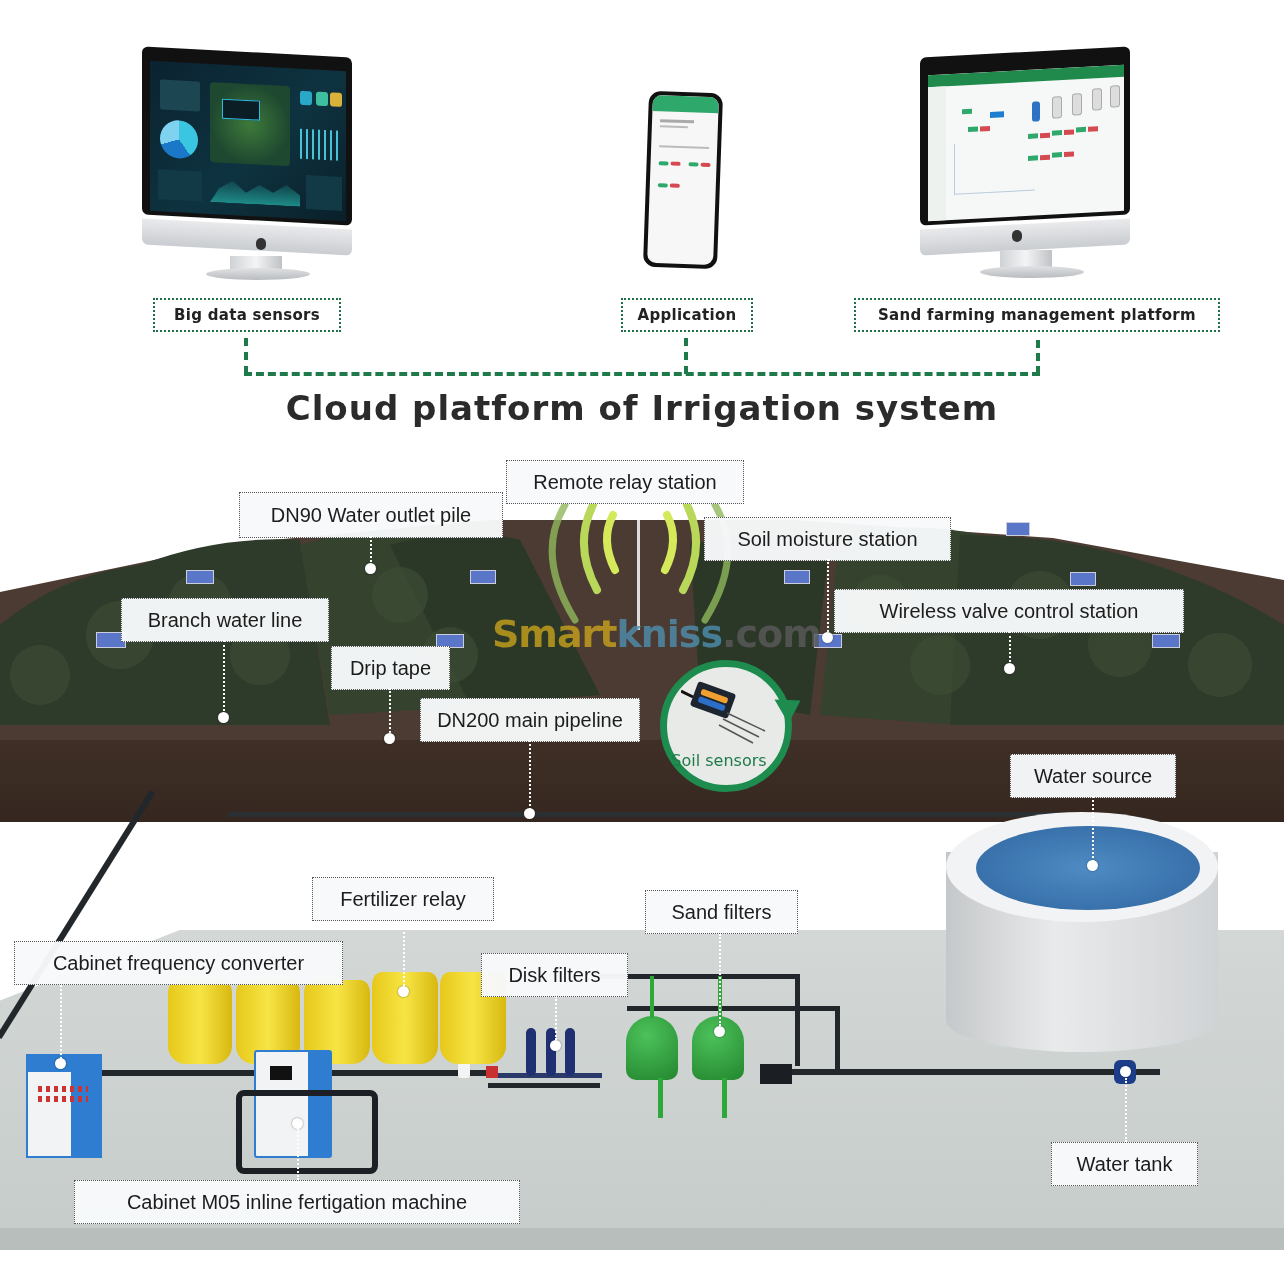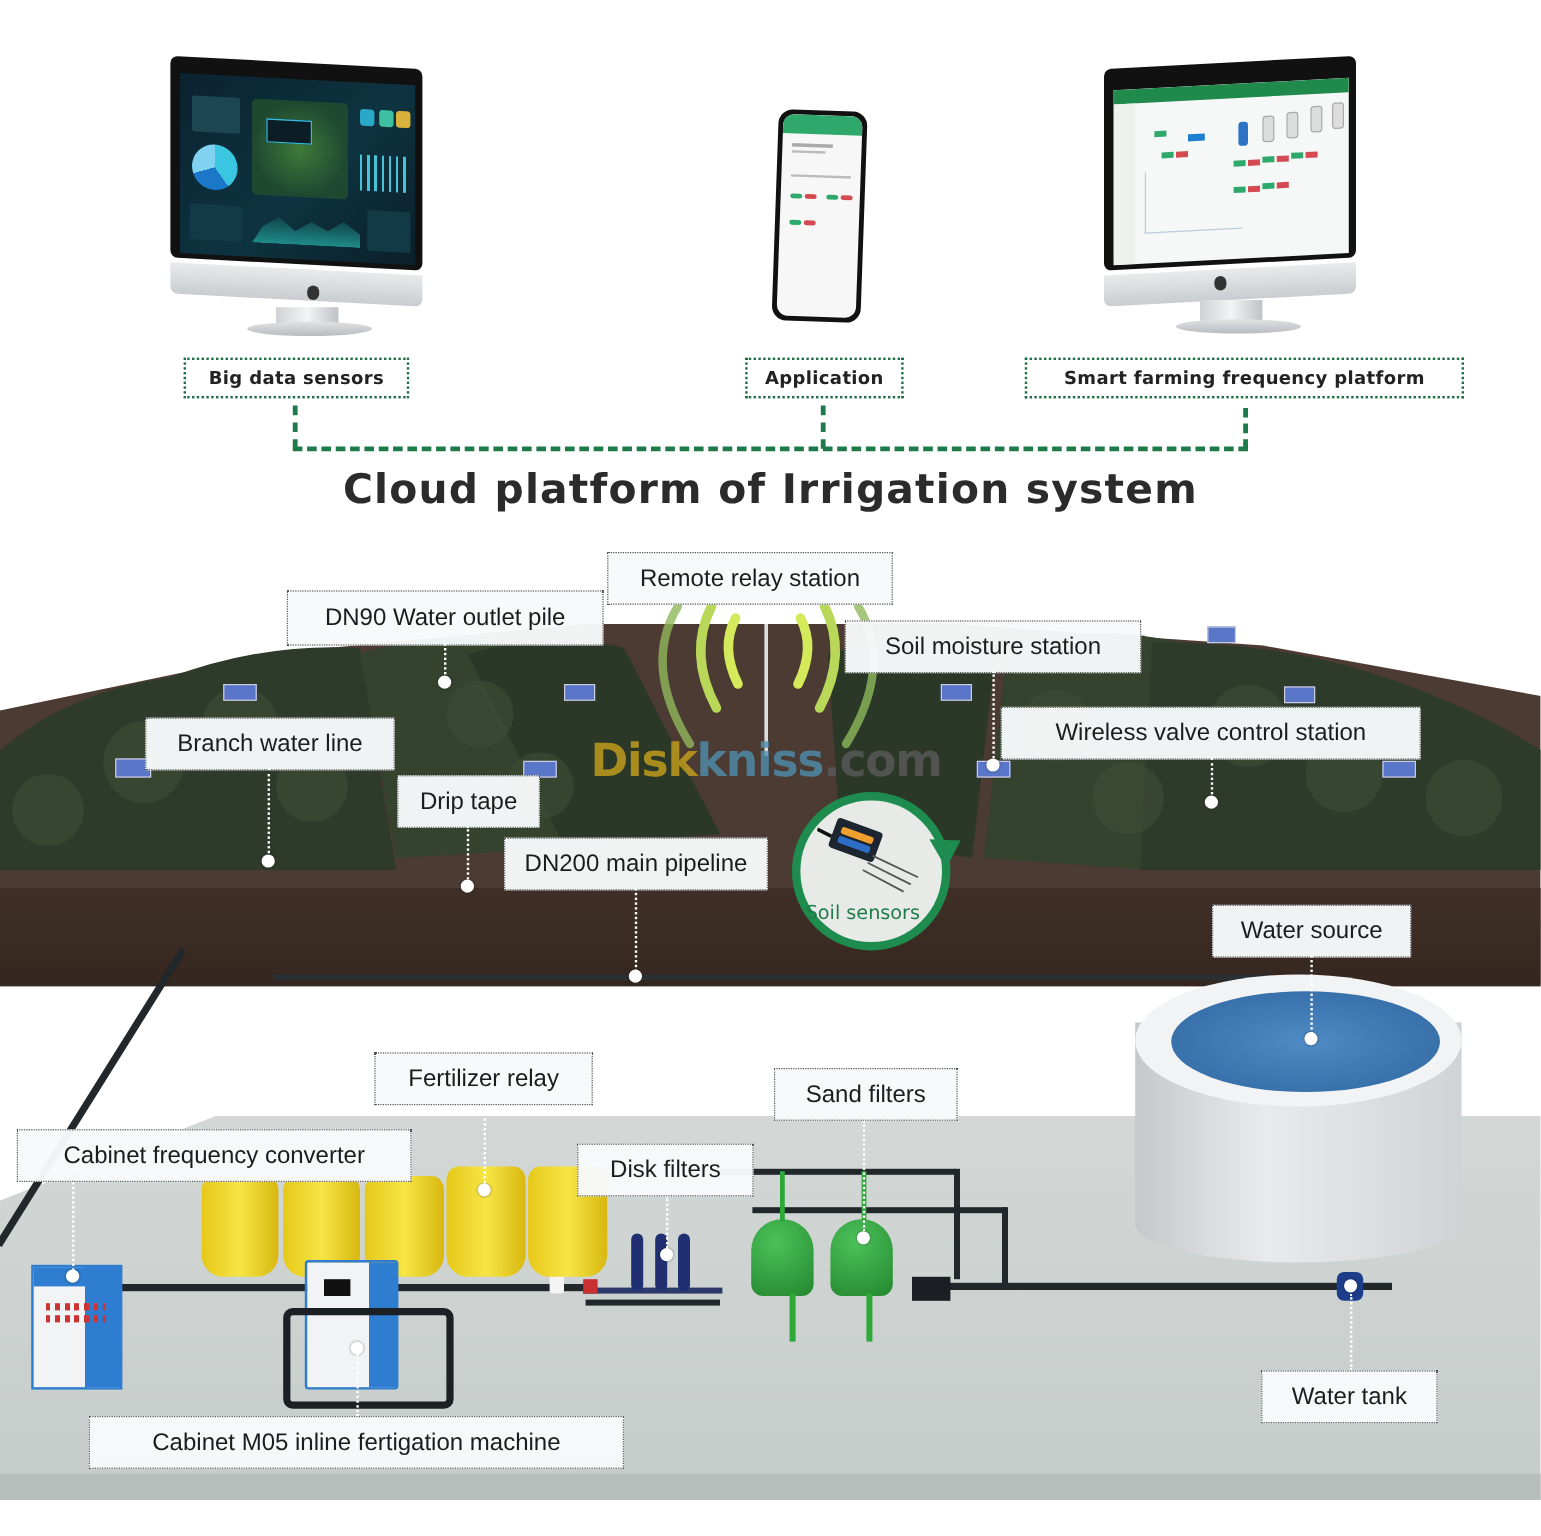--- a/index.html
+++ b/index.html
@@ -96,21 +96,21 @@
     <div class="foot" style="left:60px;top:214px;width:104px;height:12px;"></div>
   </div>
 
   <div class="top-label" style="left:153px;top:298px;width:184px;height:30px;">
     <span>Big data sensors</span>
   </div>
   <div class="top-label" style="left:621px;top:298px;width:128px;height:30px;">
     <span>Application</span>
   </div>
   <div class="top-label" style="left:854px;top:298px;width:362px;height:30px;">
-    <span>Smart farming frequency platform</span>
+    <span>Sand farming management platform</span>
   </div>
 
   <div class="dash-v" style="left:244px;top:338px;height:36px;"></div>
   <div class="dash-v" style="left:684px;top:338px;height:36px;"></div>
   <div class="dash-v" style="left:1036px;top:340px;height:34px;"></div>
   <div class="dash-h" style="left:244px;top:372px;width:796px;"></div>
 
   <div class="main-title">Cloud platform of Irrigation system</div>
 </div>
 
@@ -160,21 +160,21 @@
       <path d="M108 20 Q95 45 110 75" stroke="#d4ea5a" stroke-width="8"></path>
       <path d="M88 10 Q68 50 92 95" stroke="#b9d85a" stroke-width="8"></path>
       <path d="M60 10 Q30 60 70 125" stroke="#8fb85a" stroke-width="7" opacity="0.8"></path>
       <path d="M162 20 Q175 45 160 75" stroke="#d4ea5a" stroke-width="8"></path>
       <path d="M182 10 Q202 50 178 95" stroke="#b9d85a" stroke-width="8"></path>
       <path d="M210 10 Q240 60 200 125" stroke="#8fb85a" stroke-width="7" opacity="0.8"></path>
     </g>
   </svg>
 
   <div class="watermark" style="left:492px;top:612px;">
-    <span style="color:#c8a21d;">Disk</span><span style="color:#4f8fb0;">kniss</span><span style="color:#5a5a5a;">.com</span>
+    <span style="color:#c8a21d;">Smart</span><span style="color:#4f8fb0;">kniss</span><span style="color:#5a5a5a;">.com</span>
   </div>
 
   <div class="abs" style="left:660px;top:660px;width:118px;height:118px;border-radius:50%;background:#e8eae8;border:7px solid #1e8c4e;">
     <svg class="abs" style="left:14px;top:12px;" width="90" height="70" viewBox="0 0 90 70">
       <line x1="0" y1="12" x2="12" y2="18" stroke="#111" stroke-width="3"></line>
       <rect x="12" y="8" width="40" height="26" rx="3" fill="#1d2530" transform="rotate(20 32 21)"></rect>
       <rect x="18" y="14" width="28" height="6" rx="2" fill="#f0a030" transform="rotate(20 32 21)"></rect>
       <rect x="18" y="22" width="28" height="6" rx="2" fill="#2d6ec8" transform="rotate(20 32 21)"></rect>
       <line x1="46" y1="34" x2="84" y2="52" stroke="#555" stroke-width="1.5"></line>
       <line x1="42" y1="40" x2="78" y2="58" stroke="#555" stroke-width="1.5"></line>

